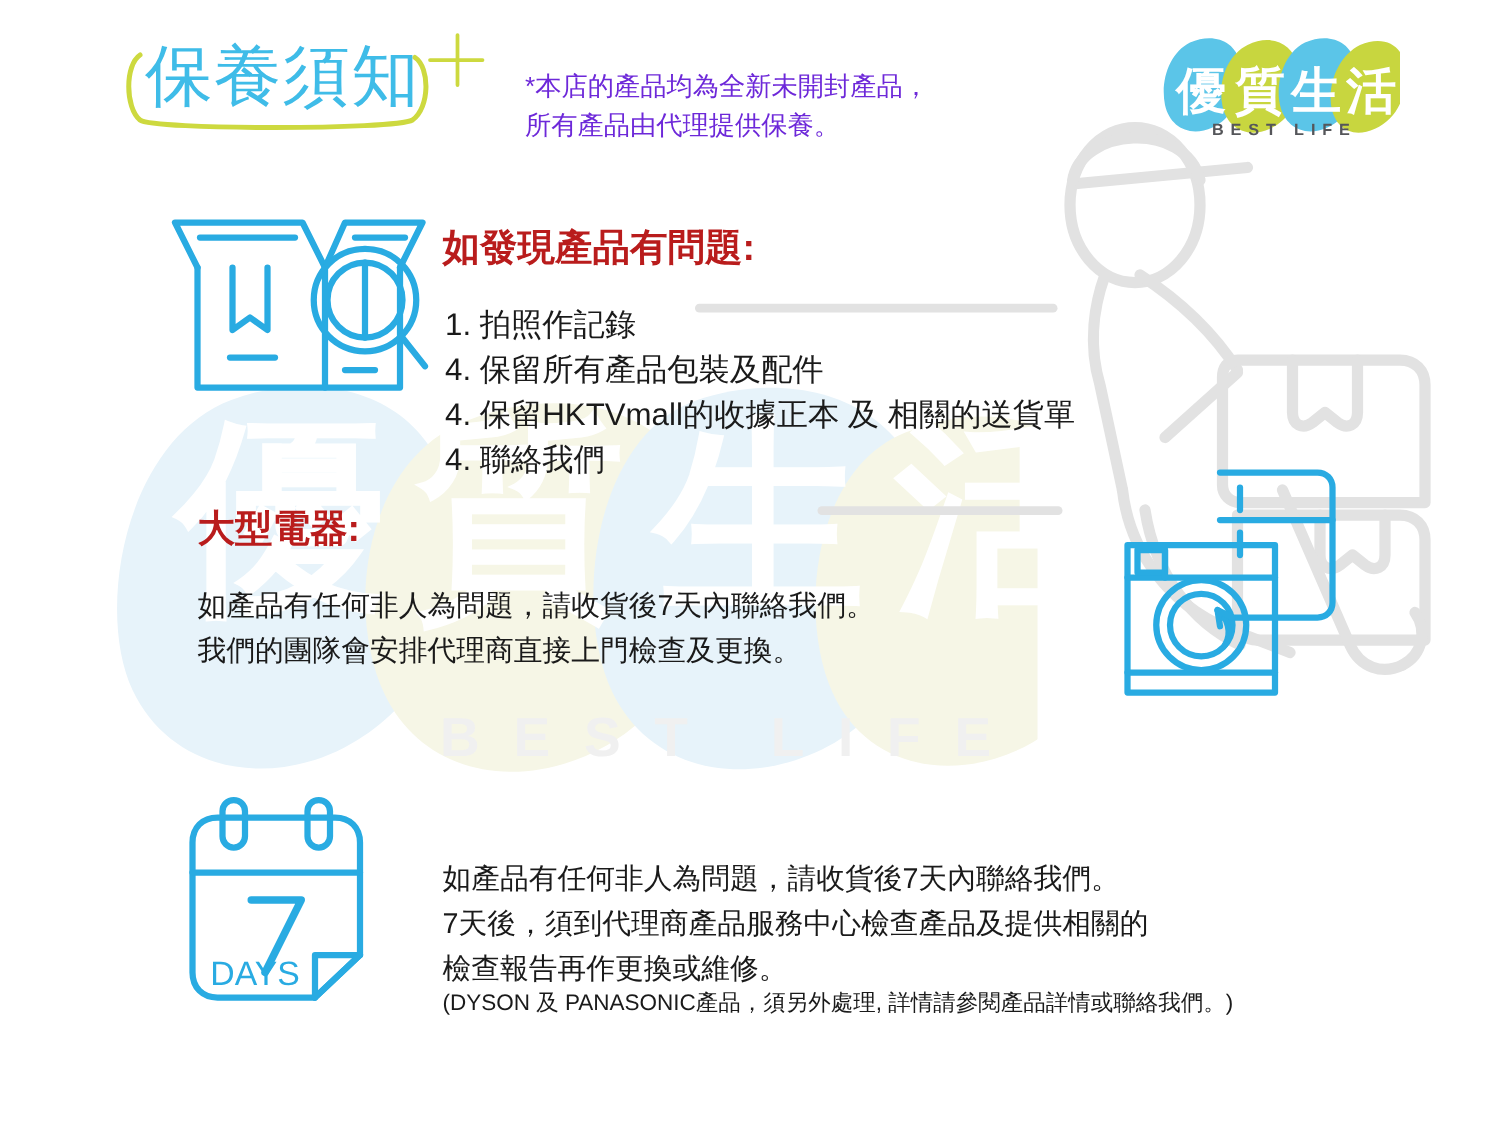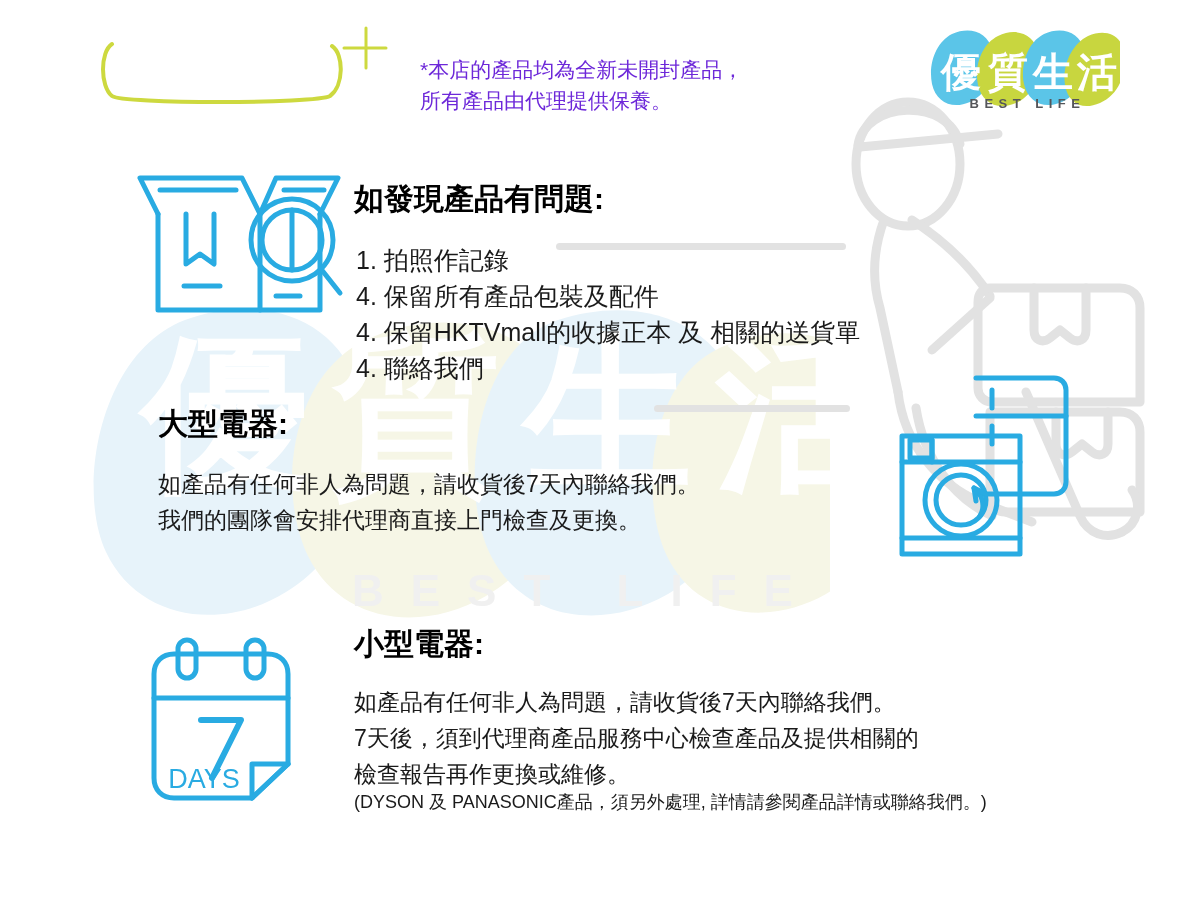--- a/index.html
+++ b/index.html
@@ -115,21 +115,21 @@
     color: #55565a;
     text-indent: 5px;
   }
 
   
   .h-blue {
     position: absolute;
     font-size: 30px;
     line-height: 38px;
     font-weight: 700;
-    color: #000000;
+    color: #b91c1c;
     white-space: nowrap;
   }
 
   .body-txt {
     position: absolute;
     font-size: 23px;
     line-height: 36px;
     color: #1a1a1a;
     white-space: pre-line;
   }
@@ -208,20 +208,21 @@
       <path d="M302 440 C318 432 322 412 312 398"></path>
     </svg>
   </div>
 
   <div class="fg-layer">
 
     <div class="title-badge">
       <svg width="262" height="80" viewBox="0 0 262 80" fill="none" xmlns="http://www.w3.org/2000/svg">
         <path d="M12 16 C0 24 0 58 12 68 C22 76 216 76 230 68 C244 58 244 26 232 18" stroke="#cdd93f" stroke-width="4" stroke-linecap="round" fill="none"></path>
       </svg>
+      <div class="title-text">保養須知</div>
     </div>
 
     <svg style="position:absolute; left:336px; top:24px;" width="52" height="52" viewBox="0 0 52 52" xmlns="http://www.w3.org/2000/svg">
       <path d="M30 4 L30 44" stroke="#cdd93f" stroke-width="3" stroke-linecap="round"></path>
       <path d="M8 24 L50 24" stroke="#cdd93f" stroke-width="3" stroke-linecap="round"></path>
     </svg>
 
     <div class="subtitle">*本店的產品均為全新未開封產品，
 所有產品由代理提供保養。</div>
 
@@ -311,21 +312,20 @@
       <path d="M8 62 L142 62"></path>
 
       <path d="M142 128 L106 128 L106 162"></path>
       <path d="M106 162 L142 128"></path>
 
       <path d="M55 84 L95 84 L66 142" stroke-width="6"></path>
 
       <text x="58" y="152" font-family="'Liberation Sans', sans-serif" font-size="27" fill="#29abe2" stroke="none" text-anchor="middle">DAYS</text>
     </svg>
 
-    <div class="h-blue" style="left:354px; top:625px;">小型電器:</div>
 
     <div class="body-txt" style="left:354px; top:684px;">如產品有任何非人為問題，請收貨後7天內聯絡我們。
 7天後，須到代理商產品服務中心檢查產品及提供相關的
 檢查報告再作更換或維修。</div>
 
     <div class="fineprint" style="left:354px; top:790px;">(DYSON 及 PANASONIC產品，須另外處理,  詳情請參閱產品詳情或聯絡我們。)</div>
 
   </div>
 </div>
 

